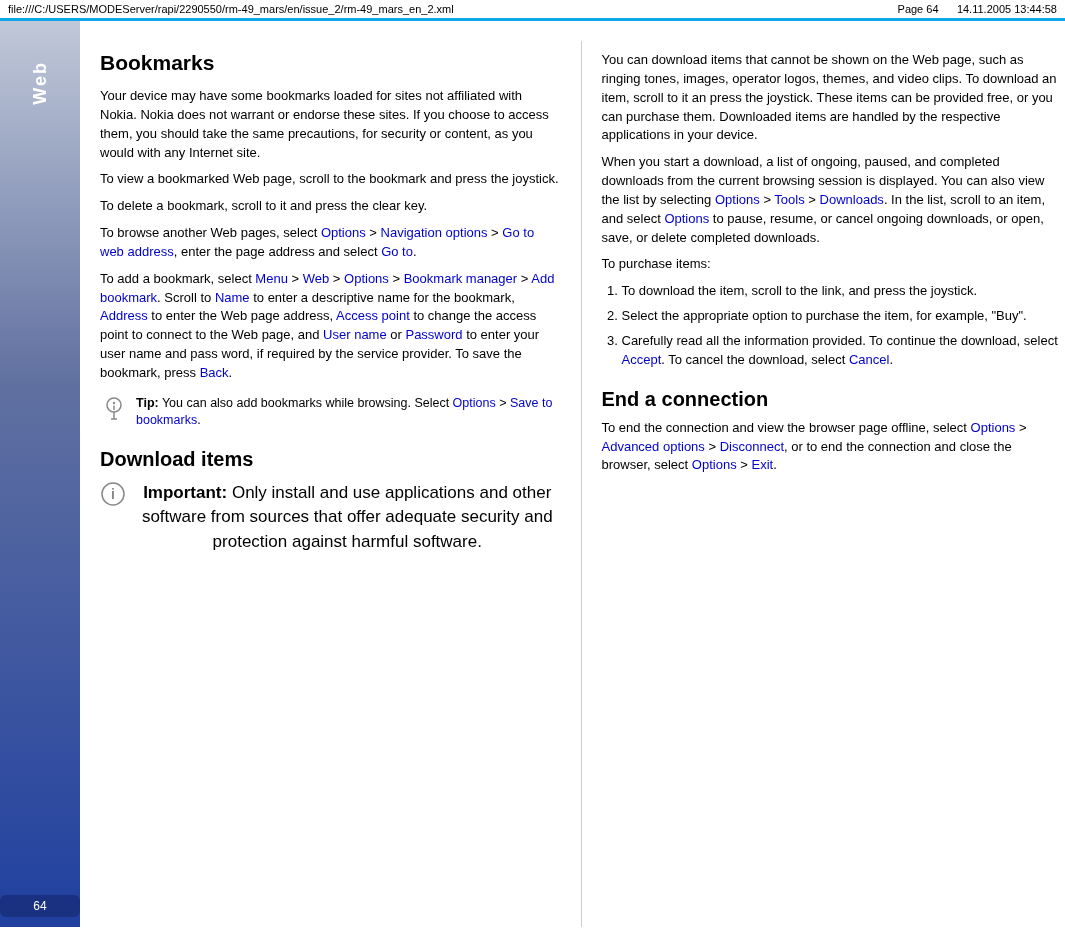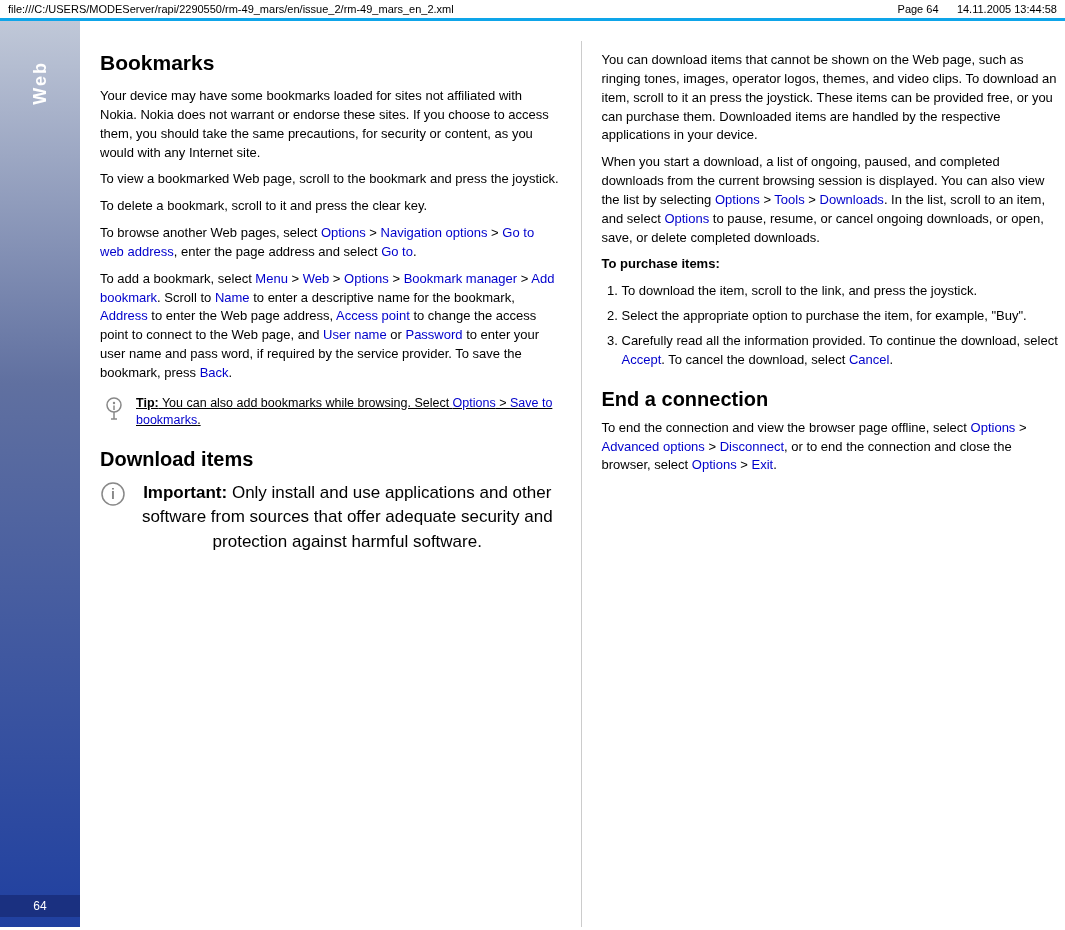--- a/index.html
+++ b/index.html
@@ -53,20 +53,21 @@
     .page-number {
       position: absolute;
       bottom: 10px;
       left: 0;
       right: 0;
       text-align: center;
       background: #1a3080;
       color: #fff;
       font-size: 12px;
       padding: 4px 0;
+      border-radius: 6px;
     }
 
     
     .main-content {
       display: flex;
       flex: 1;
       padding: 20px 0 0 0;
     }
 
     .left-column {
@@ -106,21 +107,20 @@
     .link {
       color: #0000cc;
       text-decoration: none;
     }
 
     .tip-box {
       display: flex;
       align-items: flex-start;
       margin: 12px 0;
       gap: 8px;
-      text-decoration: underline;
     }
 
     .tip-icon {
       width: 28px;
       height: 28px;
       min-width: 28px;
       position: relative;
       top: 0px;
     }
 
@@ -166,21 +166,21 @@
       margin-bottom: 4px;
     }
 
     ol li {
       margin-bottom: 6px;
       line-height: 1.45;
       font-size: 13px;
     }
 
     .bold-label {
-      font-weight: bold;
+      font-weight: normal;
     }
   </style>
 </head>
 <body>
 
 <div class="top-bar">
   <span>file:///C:/USERS/MODEServer/rapi/2290550/rm-49_mars/en/issue_2/rm-49_mars_en_2.xml</span>
   <span>
     <span>Page 64</span>
     &nbsp;&nbsp;&nbsp;&nbsp;

